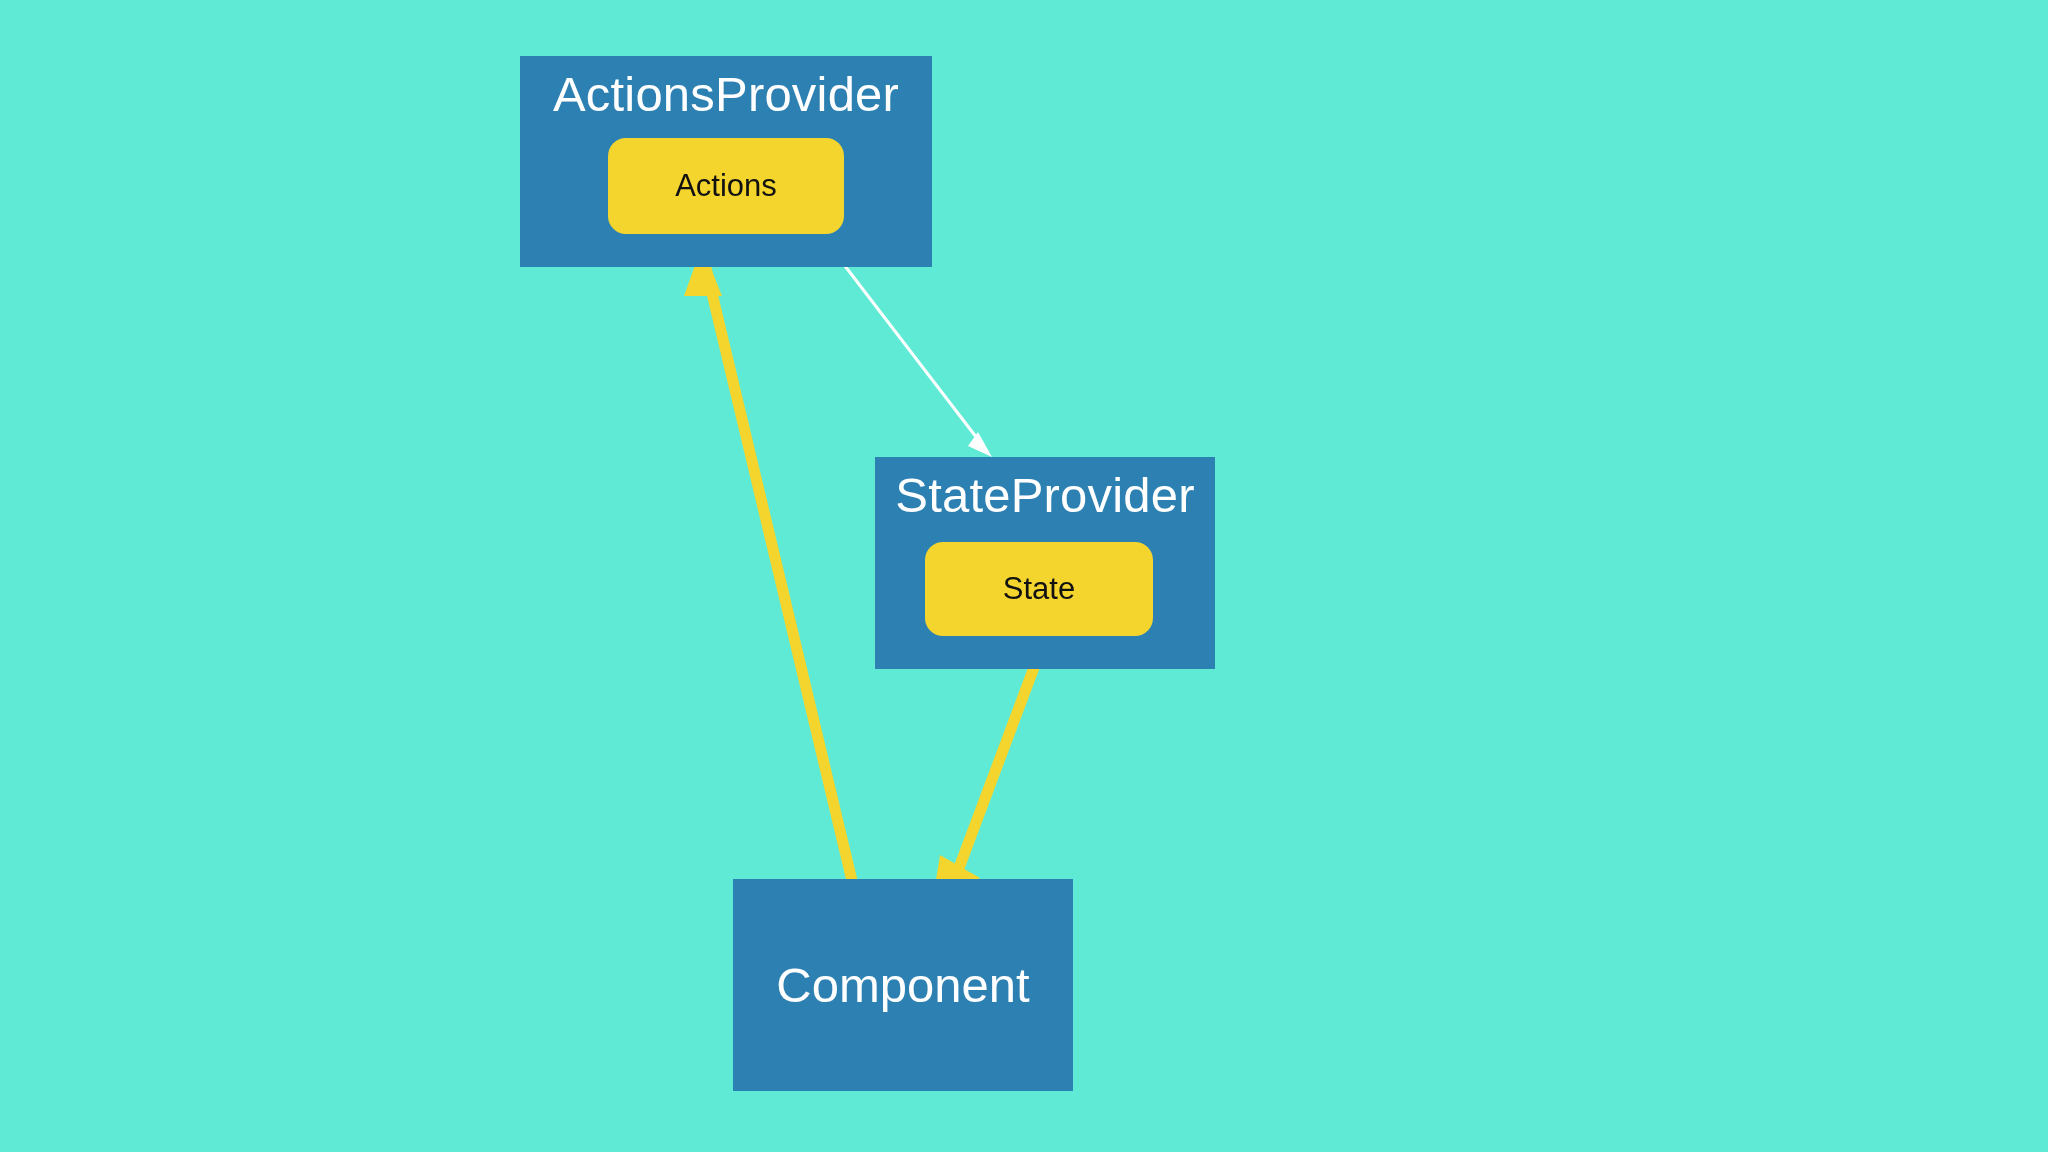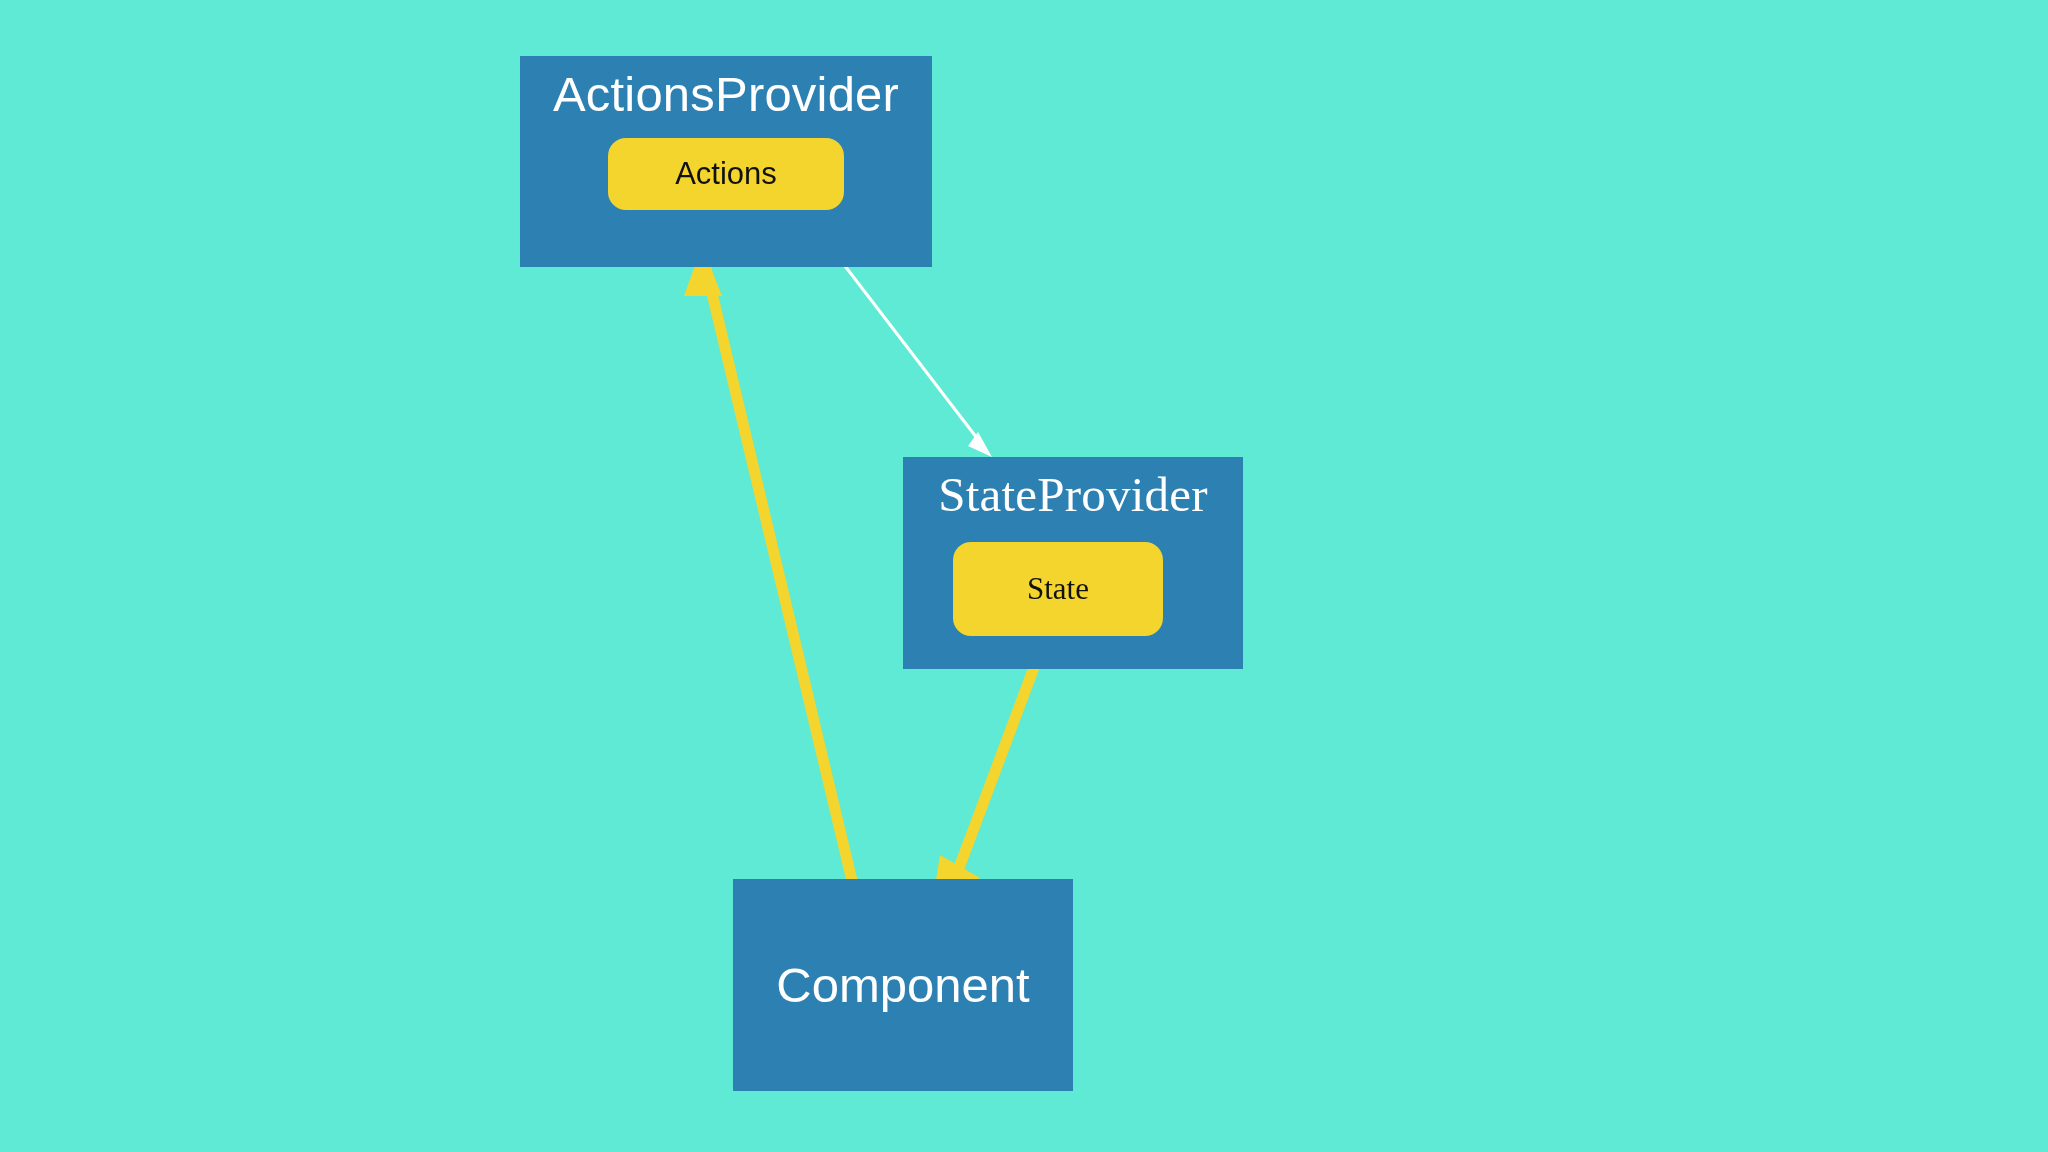--- a/index.html
+++ b/index.html
@@ -64,43 +64,42 @@
   }
   #actions-provider .provider-title {
     top: 8px;
     font-size: 49px;
     line-height: 60px;
   }
   #actions-chip {
     left: 88px;
     top: 82px;
     width: 236px;
-    height: 72px;
+    height: 96px;
   }
   #actions-chip .inner-chip-label {
     font-size: 31px;
   }
 
   
   #state-provider {
-    left: 903px;
+    left: 875px;
     top: 457px;
     width: 340px;
     height: 212px;
-    font-family: Liberation Serif, serif;
   }
   #state-provider .provider-title {
     top: 8px;
     font-size: 49px;
     line-height: 60px;
   }
   #state-chip {
     left: 50px;
     top: 85px;
-    width: 210px;
+    width: 228px;
     height: 94px;
   }
   #state-chip .inner-chip-label {
     font-size: 31px;
   }
 
   
   #component-box {
     left: 733px;
     top: 879px;

